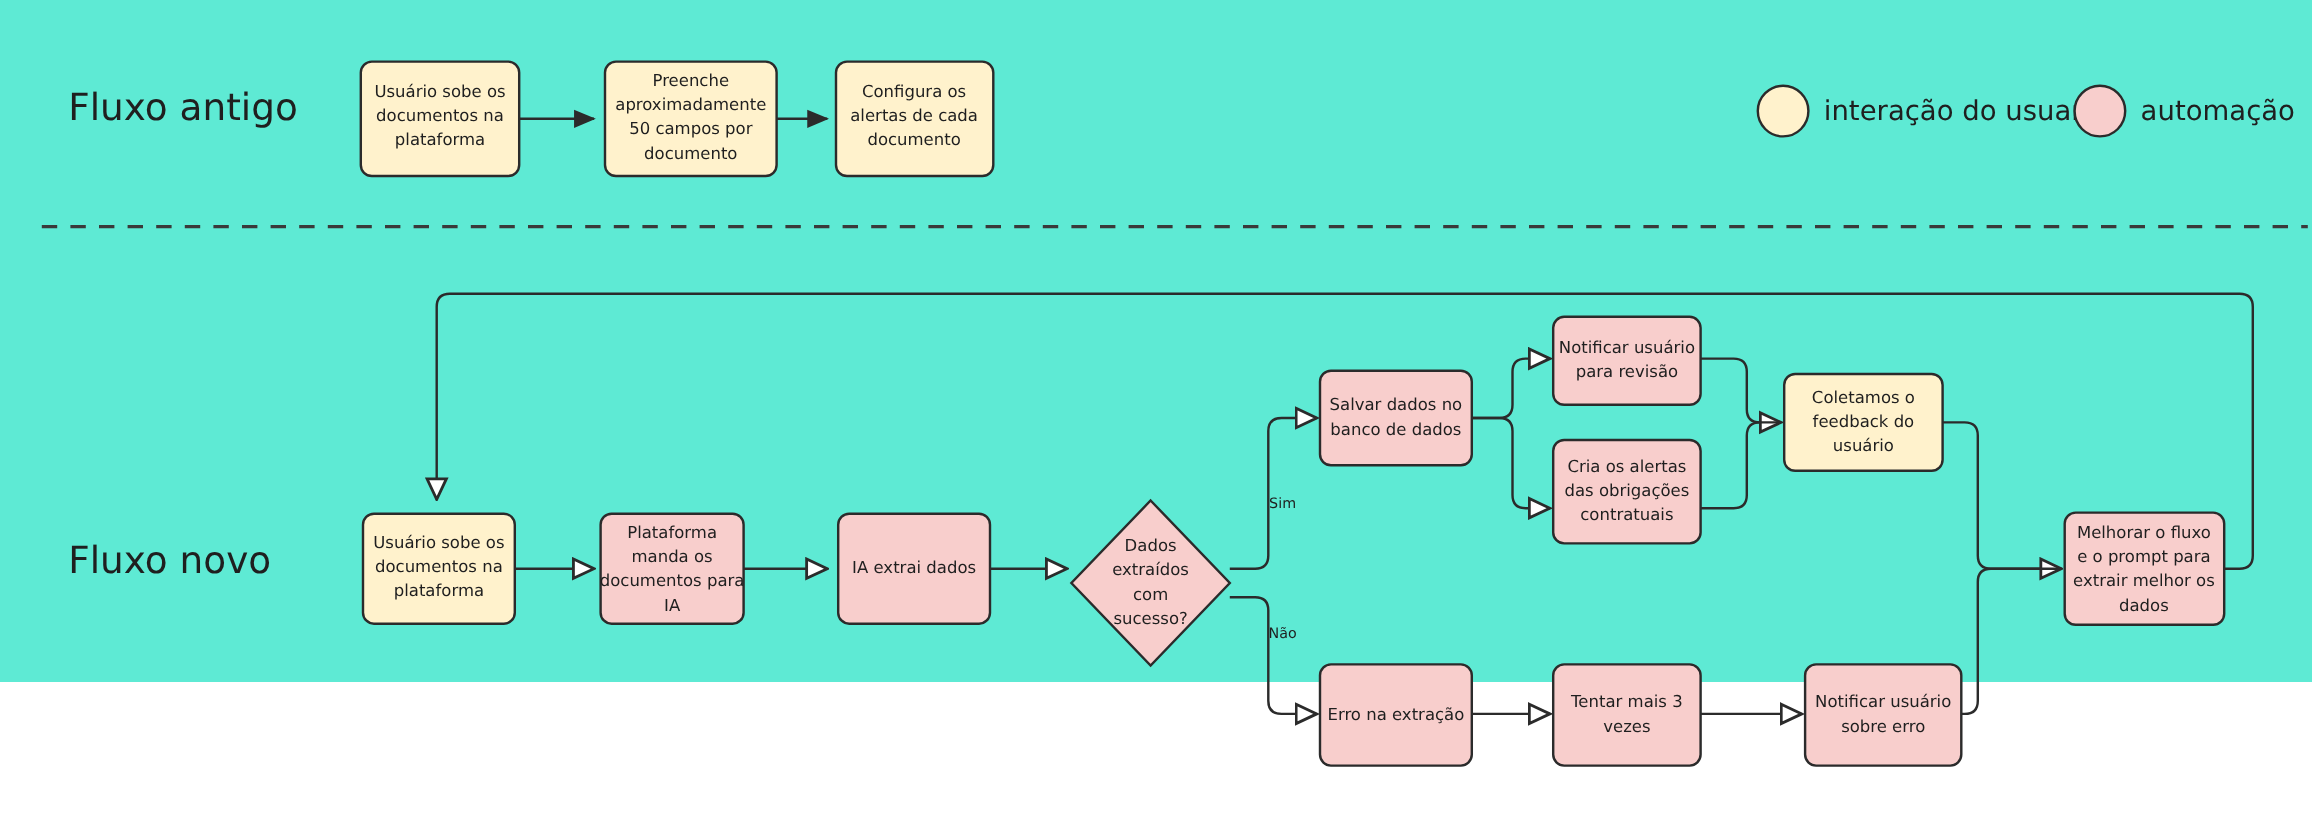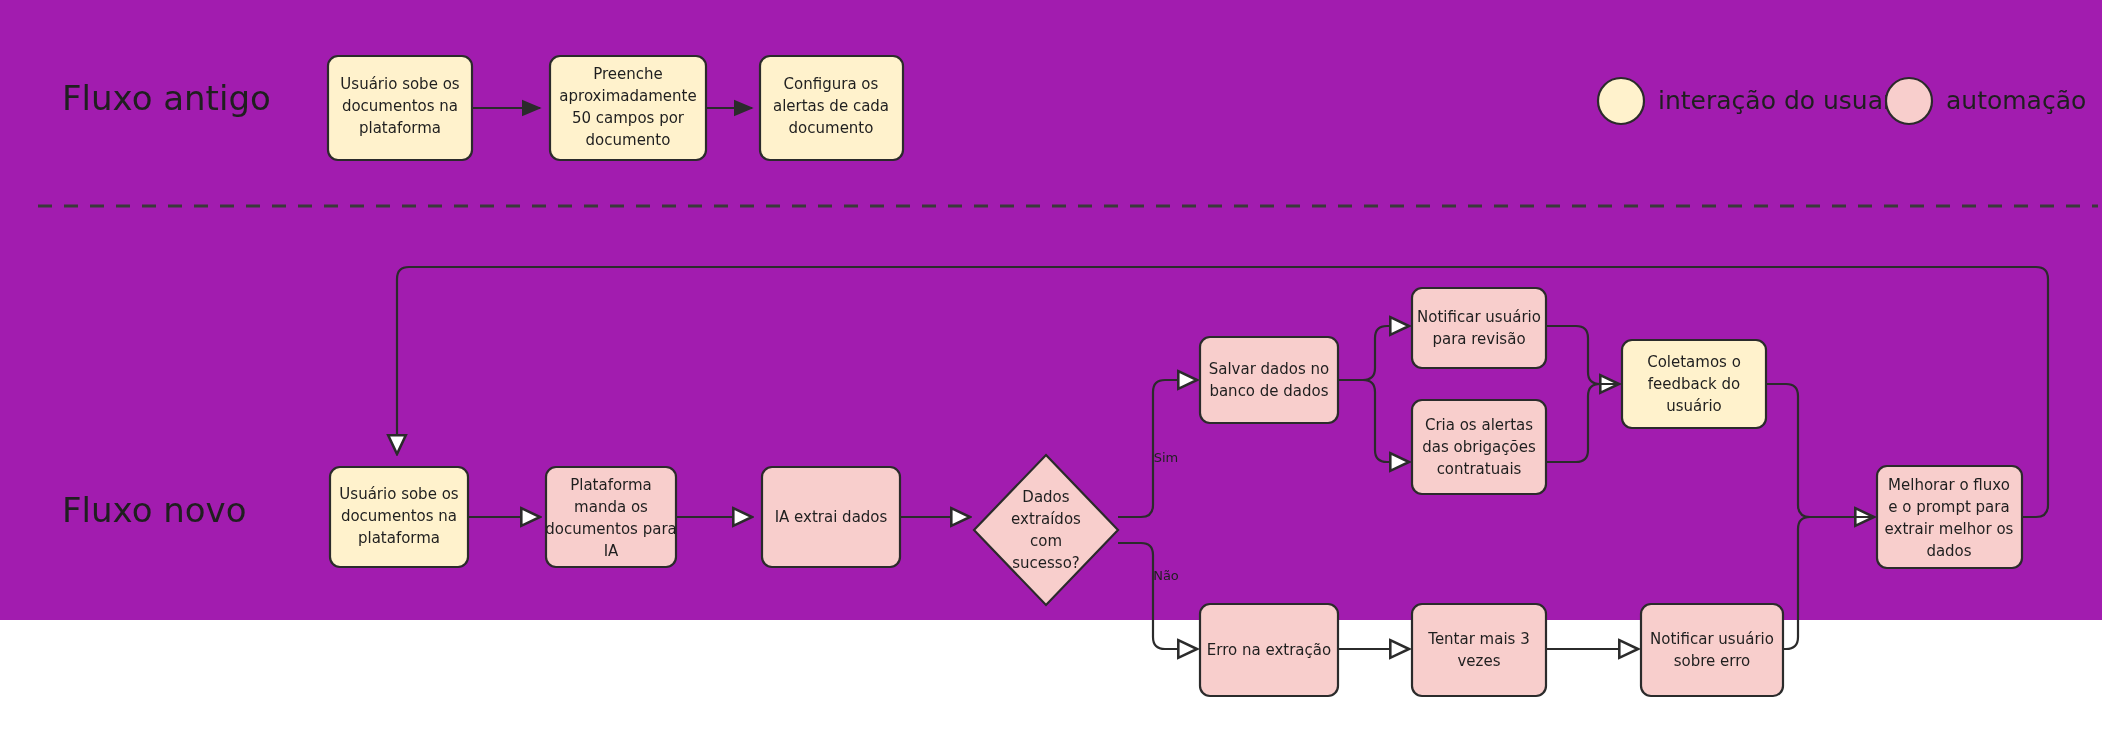--- a/index.html
+++ b/index.html
@@ -10,21 +10,21 @@
   body {
     width: 2102px;
     height: 742px;
     font-family: "DejaVu Sans", "Liberation Sans", sans-serif;
     overflow: hidden;
   }
   #canvas {
     position: relative;
     width: 2102px;
     height: 620px;
-    background: #a21caf;
+    background: #5eead4;
   }
   svg.diagram {
     position: absolute;
     top: 0;
     left: 0;
     width: 2102px;
     height: 742px;
   }
   .node-rect {
     stroke: #2b2b2b;

